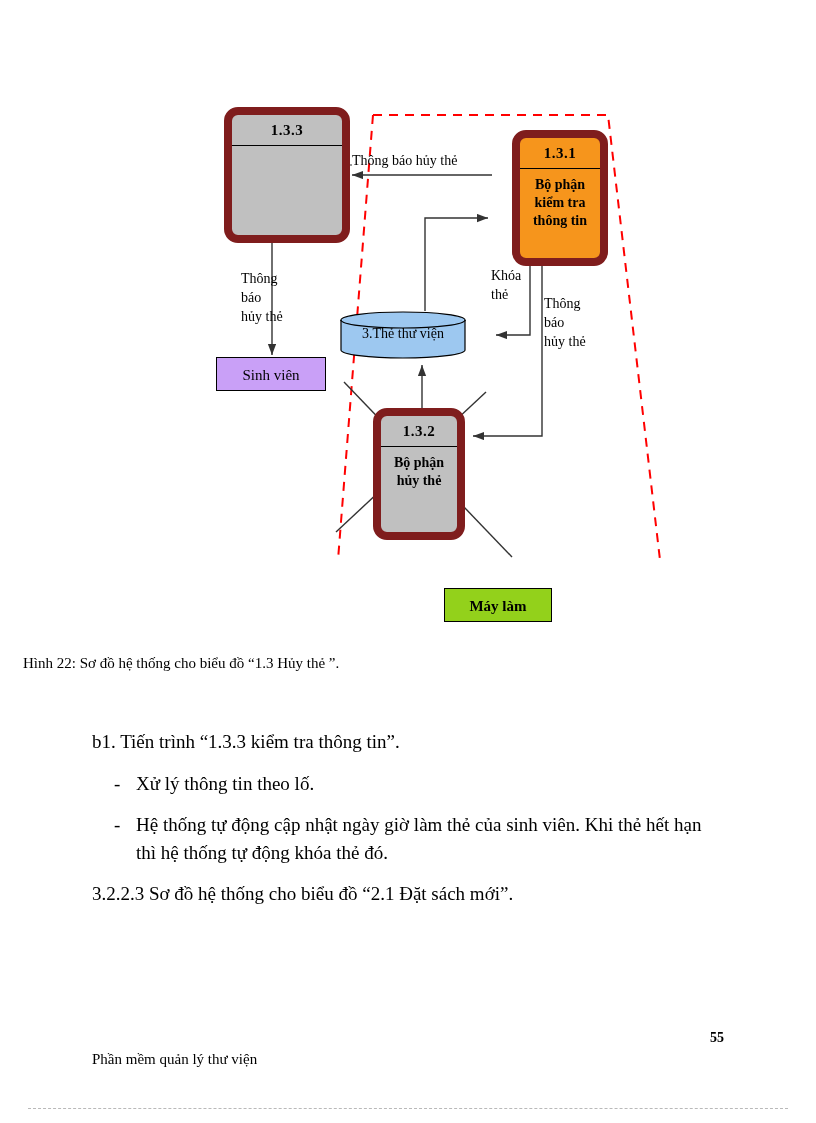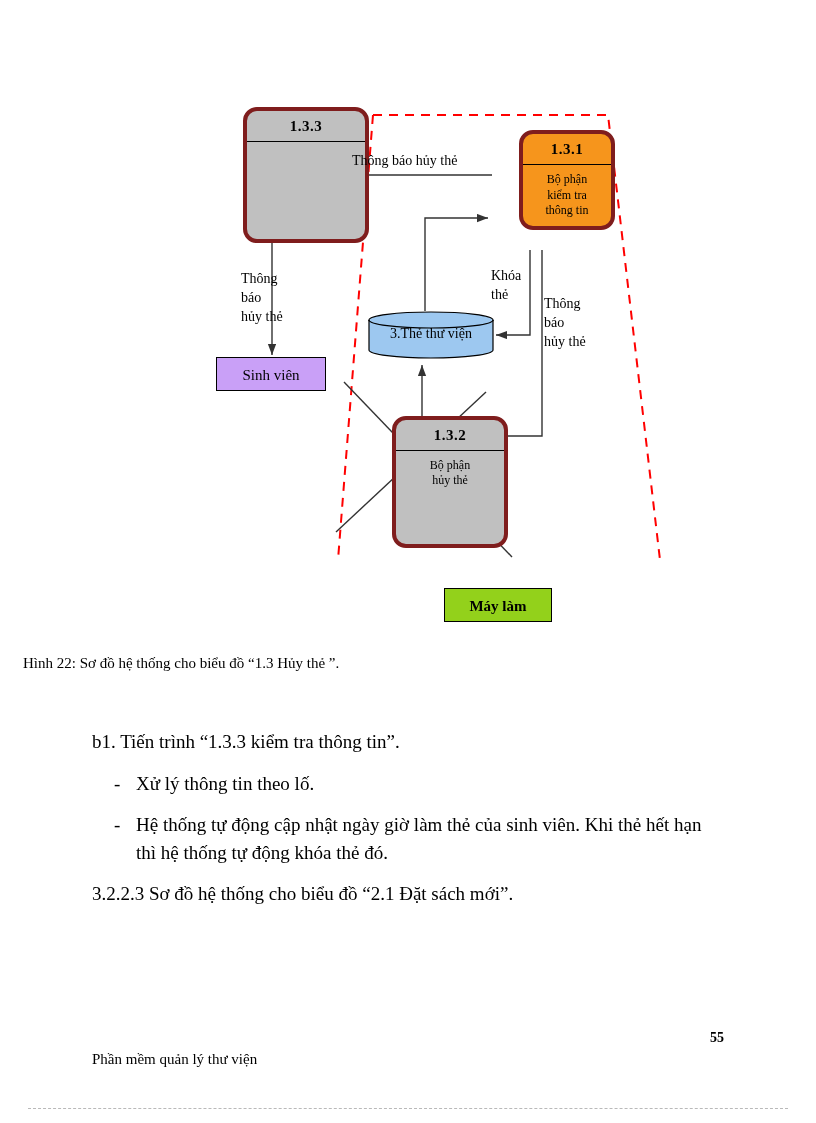--- a/index.html
+++ b/index.html
@@ -57,62 +57,61 @@
     left: 0; top: 0;
   }
 
   .node {
     position: absolute;
     box-sizing: border-box;
   }
 
   
   .proc {
-    border: 4px solid #7f1d1d;
+    border: 8px solid #7f1d1d;
     border-radius: 14px;
     text-align: center;
     overflow: hidden;
-    margin-left: 19px;
   }
   .proc .pid {
     font-size: 15px;
     font-weight: bold;
     letter-spacing: 0.5px;
     line-height: 1;
     padding-top: 8px;
   }
   .proc .divider {
     height: 0;
     border-top: 1.5px solid #000;
     margin-top: 7px;
   }
   .proc .pname {
-    font-size: 12px;
-    font-weight: normal;
+    font-size: 14px;
+    font-weight: bold;
     line-height: 1.28;
     padding-top: 7px;
   }
 
   #proc-133 {
     left: 224px; top: 12px;
     width: 126px; height: 136px;
     background: #c0c0c0;
   }
   #proc-133 .pname { font-weight: normal; font-size: 15px; }
 
   #proc-131 {
-    left: 500px; top: 35px;
-    width: 96px; height: 100px;
+    left: 512px; top: 35px;
+    width: 96px; height: 136px;
     background: #f6951c;
   }
   #proc-131 .pname { line-height: 1.3; }
 
   #proc-132 {
-    left: 373px; top: 321px;
-    width: 116px; height: 132px;
+    left: 373px; top: 313px;
+    width: 92px; height: 132px;
     background: #c0c0c0;
   }
 
   
   .entity {
     border: 1.5px solid #000;
     text-align: center;
     font-size: 15px;
   }
   #ent-sinhvien {
@@ -124,21 +123,21 @@
   #legend-maylam {
     left: 444px; top: 493px;
     width: 108px; height: 34px;
     background: #93d11b;
     line-height: 34px;
     font-weight: bold;
   }
 
   
   #store-the {
-    left: 368px; top: 216px;
+    left: 340px; top: 216px;
     width: 136px; height: 48px;
   }
   #store-the .cyl-label {
     position: absolute;
     left: 0; top: 15px;
     width: 126px;
     text-align: center;
     font-size: 14px;
   }
 

